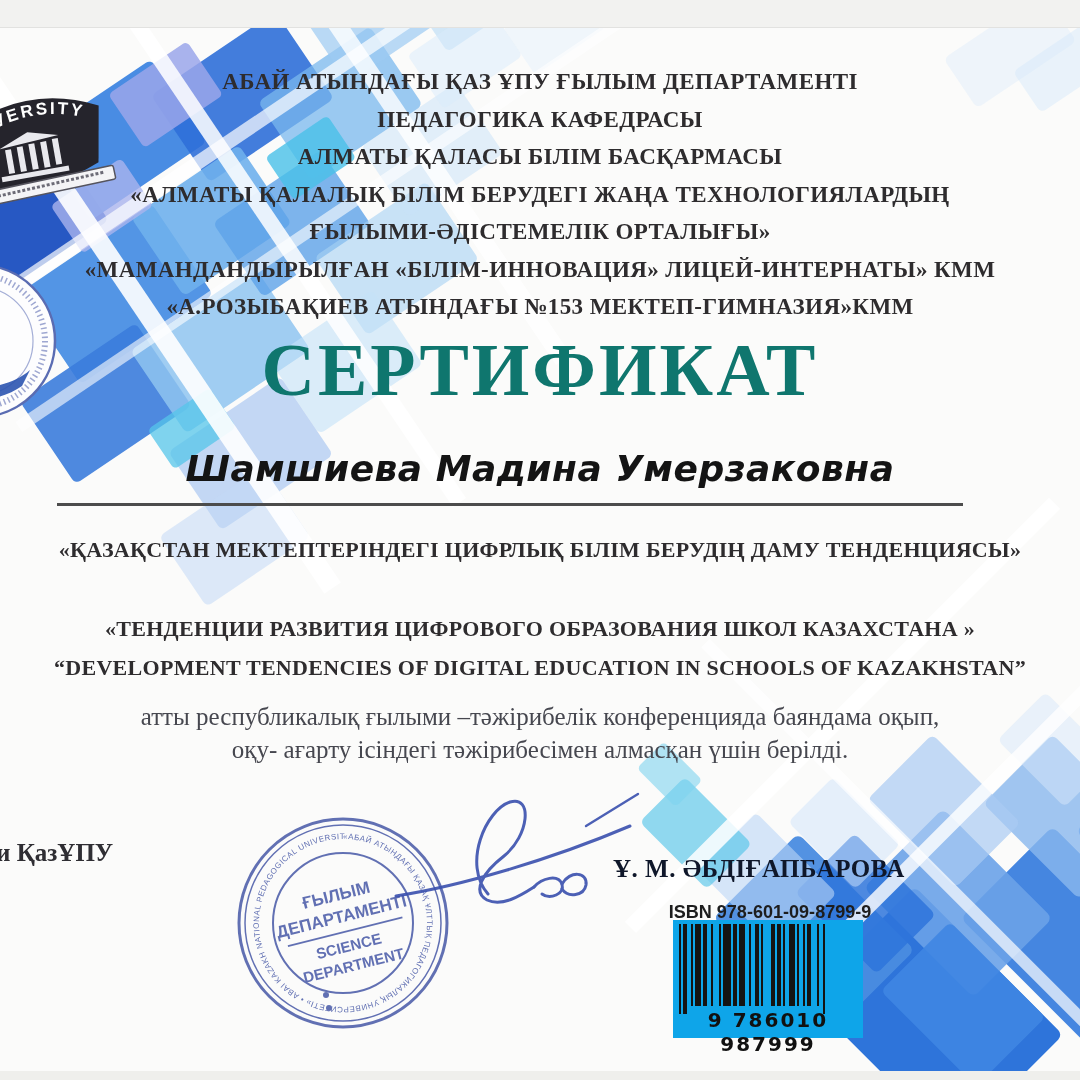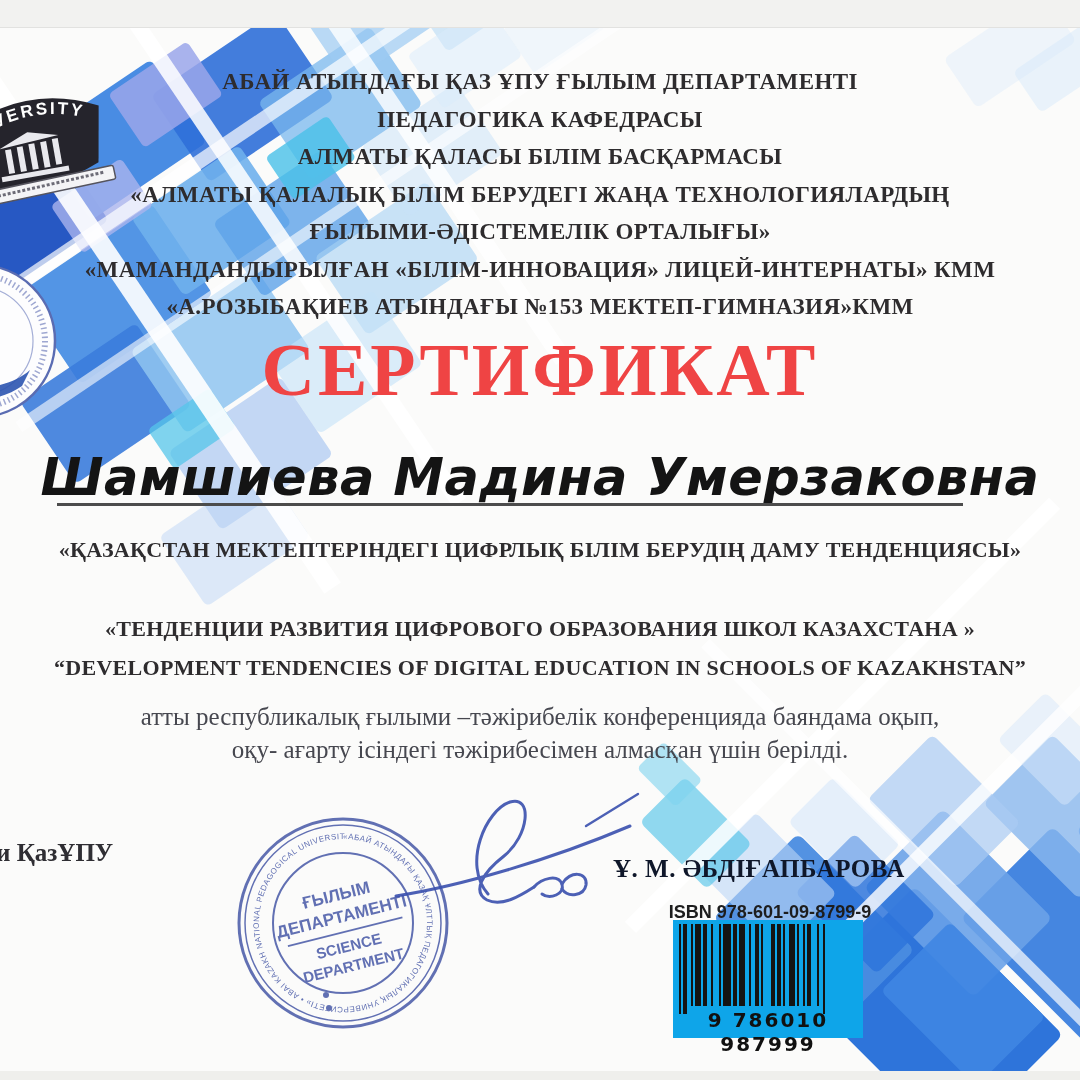--- a/index.html
+++ b/index.html
@@ -6,24 +6,24 @@
   .page{position:relative;width:1080px;height:1080px;overflow:hidden;background:#fbfbfa;
         font-family:"Liberation Serif", serif;}
   .strip-top{position:absolute;left:0;top:0;width:1080px;height:27px;background:#f2f2f0;border-bottom:1px solid #e2e2e0;z-index:5;}
   .strip-bottom{position:absolute;left:0;top:1071px;width:1080px;height:9px;background:#efefec;z-index:2;}
   .bg-svg{position:absolute;left:0;top:0;z-index:1;}
 
   .content{position:absolute;inset:0;z-index:10;}
   .header-block{position:absolute;left:0;top:63px;width:1080px;text-align:center;}
   .header-line{font-weight:700;font-size:23px;line-height:37.5px;color:#2e2c2e;letter-spacing:.4px;}
   .title{position:absolute;left:0;top:328px;width:1080px;text-align:center;
-         font-weight:700;font-size:74px;letter-spacing:3px;color:#ef4444;}
+         font-weight:700;font-size:74px;letter-spacing:3px;color:#0f766e;}
   .name{position:absolute;left:0;top:448px;width:1080px;text-align:center;
         font-family:"DejaVu Sans", sans-serif;font-style:italic;font-weight:700;
-        font-size:51px;color:#141414;letter-spacing:.5px;}
+        font-size:36px;color:#141414;letter-spacing:.5px;}
   .name-underline{position:absolute;left:57px;top:503px;width:906px;height:3px;background:#4c4c4c;z-index:10;}
   .topic{position:absolute;left:0;width:1080px;text-align:center;font-weight:700;
          font-size:22px;color:#2e2c2e;letter-spacing:.3px;}
   .topic.kk{top:537px;}
   .topic.ru{top:616px;}
   .topic.en{top:655px;}
   .para{position:absolute;left:0;top:700px;width:1080px;text-align:center;
         font-size:25px;line-height:33px;color:#46474f;}
   .left-block{position:absolute;left:0;top:802px;width:300px;text-align:left;z-index:10;margin-top:33px;}
   .left-line{font-weight:700;font-size:25px;line-height:35px;color:#2f2e33;white-space:nowrap;text-indent:-4px;}

